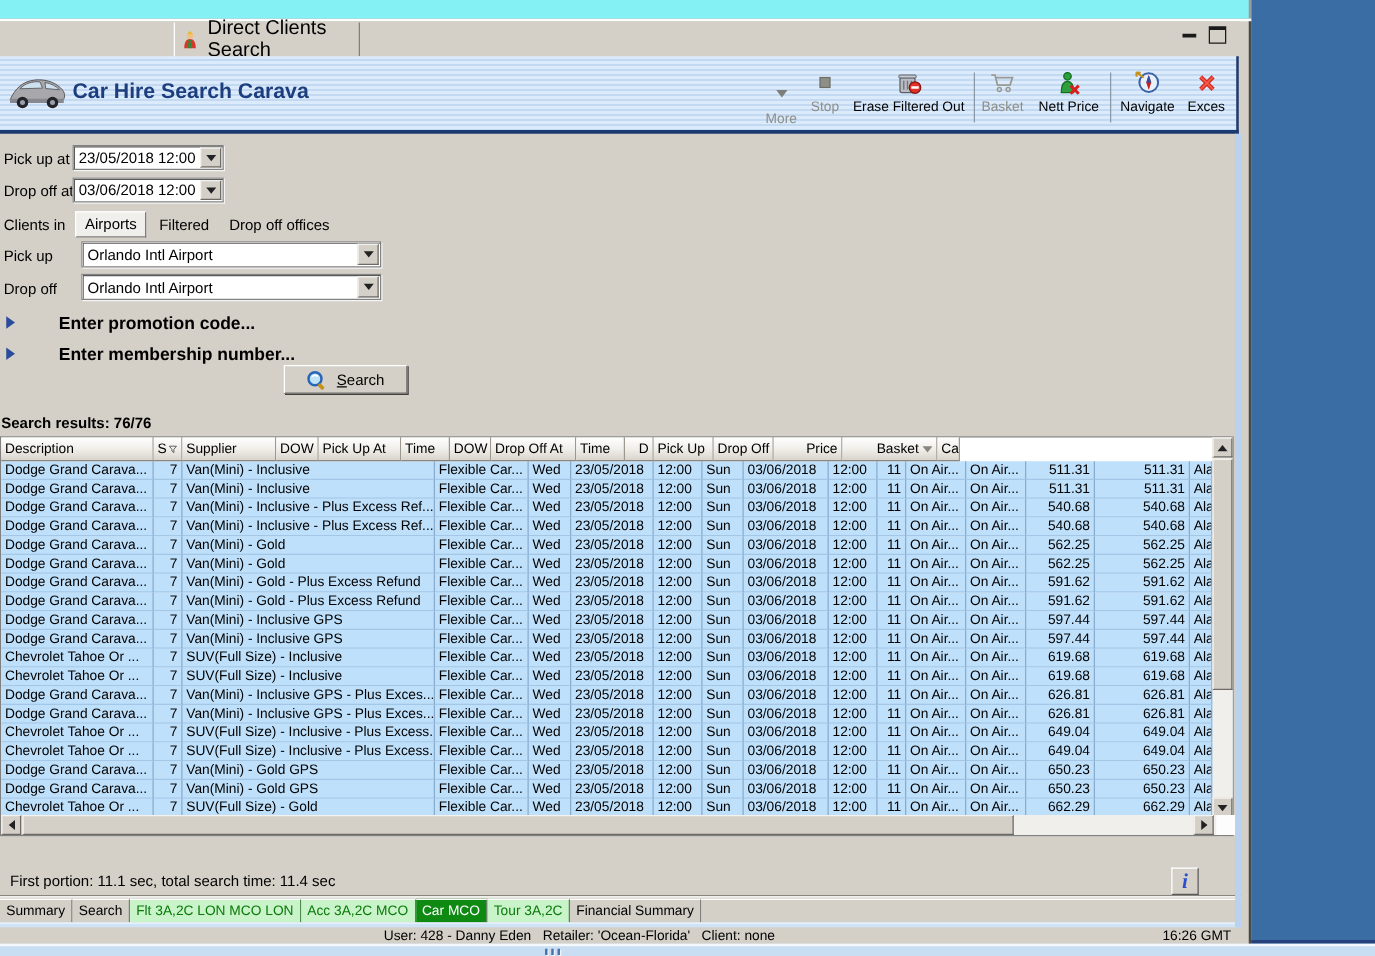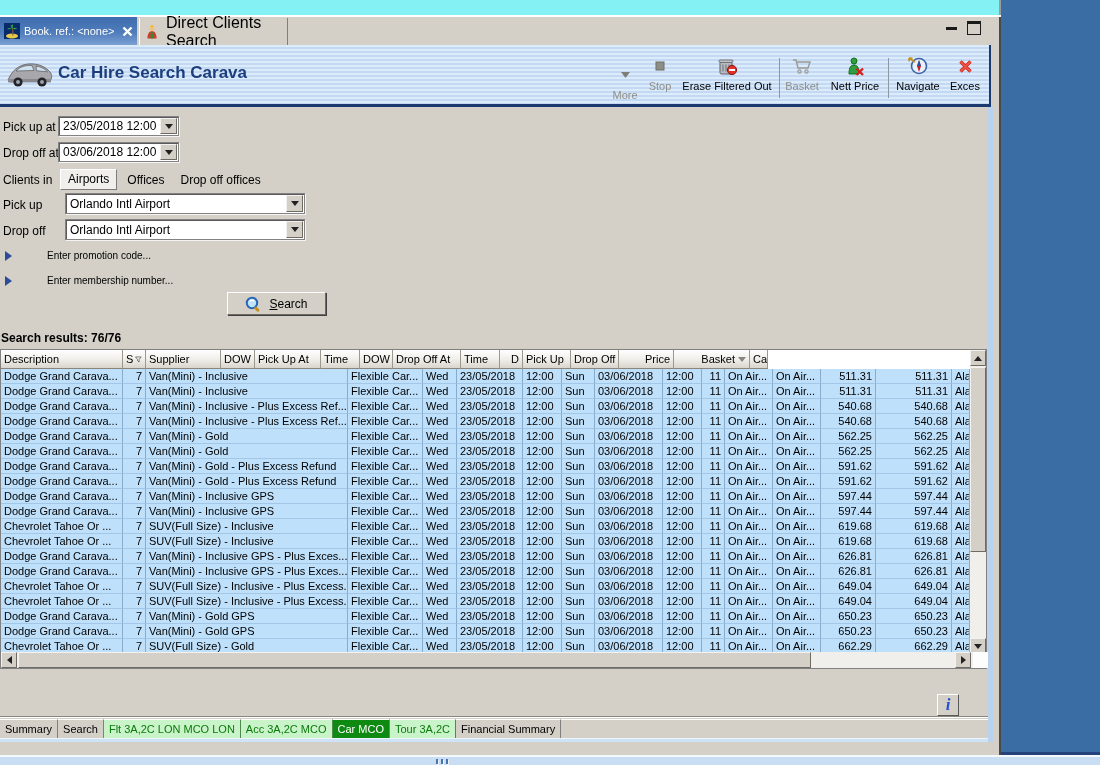--- a/index.html
+++ b/index.html
@@ -41,21 +41,21 @@
   .flabel { font-size:12px; color:#000; }
   .combo { background:#fff; border:1px solid #828282; box-shadow:inset 1px 1px 0 #5a5a5a, 1px 1px 0 #f4f4f4; display:flex; align-items:center; }
   .combo .val { font-size:12px; padding-left:4px; flex:1; white-space:nowrap; overflow:hidden; }
   .combo .drop { width:17px; align-self:stretch; margin:1px; background:#d4d0c8; border:1px solid; border-color:#f4f2ee #6e6a64 #6e6a64 #f4f2ee; display:flex; align-items:center; justify-content:center; }
   .tri-down { width:0; height:0; border-left:4px solid transparent; border-right:4px solid transparent; border-top:5px solid #222; }
   .seg { font-size:12px; }
   #seg-airports { background:#f1efeb; border:1px solid; border-color:#ffffff #7c7c7c #7c7c7c #ffffff; padding:2px 7px 3px; }
   .seg-flat { padding:3px 6px; }
   .expander { display:flex; align-items:center; }
   .expander .tri { width:0; height:0; border-top:5px solid transparent; border-bottom:5px solid transparent; border-left:7px solid #2a4c9b; margin-right:7px; }
-  .expander .tx { font-size:10px; font-weight:normal;padding-left:28px; }
+  .expander .tx { font-size:14px; font-weight:bold;padding-left:28px; }
   #search-btn { left:227px; top:275px; width:99px; height:23px; background:#d4d0c8; border:1px solid; border-color:#ffffff #6e6a64 #6e6a64 #ffffff; box-shadow:1px 1px 0 #404040; display:flex; align-items:center; justify-content:center; font-size:12px; gap:7px; }
   #search-btn .u { text-decoration:underline; }
   #results-label { left:1px; top:314px; font-size:12px; font-weight:bold; }
 
   
   #grid { left:0; top:332px; width:987px; height:320px; background:#fff; border:1px solid #808080; }
   #ghead { display:flex; height:19px; }
   .hcell { background:linear-gradient(180deg,#ffffff 0%,#efede8 55%,#d9d5cd 100%); border-right:1px solid #9c988e; border-bottom:1px solid #8a867e; font-size:11px; display:flex; align-items:center; padding:0 3px; white-space:nowrap; overflow:hidden; flex:none; }
   .hcell.r { justify-content:flex-end; }
   .grow { display:flex; height:15px; background:#bfe0fb; }
@@ -100,35 +100,20 @@
   #grip { left:436px; top:759px; display:flex; gap:3px; }
   #grip i { width:2px; height:5px; background:#4a74ad; box-shadow:1px 1px 0 #eef5fc; }
 </style>
 </head>
 <body>
 
 <div id="cyan-strip" class="abs"></div>
 
 <div id="window" class="abs">
   <div id="tabbar" class="abs">
-    <div id="tab-active" class="abs">
-      <svg class="tabicon" viewBox="0 0 16 16">
-          <rect width="16" height="16" fill="#072a6b"></rect>
-          <ellipse cx="8" cy="13" rx="6" ry="2.4" fill="#e8c84a"></ellipse>
-          <path d="M8.2 12.5 C8.6 9.5 8.4 7.5 7.6 5.5 L8.8 5.3 C9.6 7.5 9.6 10 9.4 12.5 Z" fill="#8a5a28"></path>
-          <path d="M8 5.5 C6 4.5 4.2 4.8 3 6 C4.8 6.4 6.6 6.2 8 5.5 Z" fill="#2e9e3e"></path>
-          <path d="M8 5.5 C10 4.3 12 4.6 13.2 5.8 C11.4 6.4 9.4 6.2 8 5.5 Z" fill="#2e9e3e"></path>
-          <path d="M8 5.6 C7 3.8 7.4 2.2 8.6 1.2 C9.2 2.8 9 4.4 8 5.6 Z" fill="#37b44a"></path>
-          <path d="M8 5.6 C8.8 3.6 8.2 2 6.8 1.4 C6.4 3 7 4.6 8 5.6 Z" fill="#2a8f3a"></path>
-        </svg>
-      <span class="lbl">Book. ref.: &lt;none&gt;</span>
-      <svg class="x" width="11" height="11" viewBox="0 0 11 11">
-          <path d="M1.5 1.5 L9.5 9.5 M9.5 1.5 L1.5 9.5" stroke="#ffffff" stroke-width="2.4"></path>
-        </svg>
-    </div>
     <div id="tab-inactive" class="abs">
       <svg class="tabicon" viewBox="0 0 16 16">
           <circle cx="8" cy="4.4" r="2.6" fill="#f0c080"></circle>
           <path d="M8 0.8 L10 3 L6 3 Z" fill="#e8b820"></path>
           <path d="M3.4 14.5 C3.4 9.8 5 7.2 8 7.2 C11 7.2 12.6 9.8 12.6 14.5 Z" fill="#d43a2a"></path>
           <path d="M6.2 8 L8 10 L9.8 8" fill="#2e8e3e"></path>
           <rect x="6.6" y="10" width="2.8" height="4.5" fill="#2e8e3e"></rect>
         </svg>
       <span class="lbl">Direct Clients Search</span>
     </div>
@@ -235,21 +220,21 @@
   <div class="abs combo" style="left:58px; top:125px; width:121px; height:20px;">
     <span class="val">03/06/2018 12:00</span>
     <span class="drop">
         <span class="tri-down"></span>
       </span>
   </div>
 
   <div class="abs flabel" style="left:3px; top:156px;">Clients in</div>
   <div class="abs" style="left:60px; top:152px; display:flex; align-items:center; gap:4px;">
     <span class="seg" id="seg-airports">Airports</span>
-    <span class="seg seg-flat" id="seg-offices">Offices</span>
+    <span class="seg seg-flat" id="seg-offices">Filtered</span>
     <span class="seg seg-flat" id="seg-dropoffices">Drop off offices</span>
   </div>
 
   <div class="abs flabel" style="left:3px; top:181px;">Pick up</div>
   <div class="abs combo" style="left:65px; top:176px; width:240px; height:21px;">
     <span class="val">Orlando Intl Airport</span>
     <span class="drop">
         <span class="tri-down"></span>
       </span>
   </div>
@@ -691,36 +676,41 @@
           <span class="tri-lf2"></span>
         </div>
       <div class="thumb"></div>
       <div class="rt sbtn">
           <span class="tri-rt2"></span>
         </div>
       <div class="corner"></div>
     </div>
   </div>
 
+  <div id="timing-label" class="abs">First portion: 11.1 sec, total search time: 11.4 sec</div>
   <div id="info-btn" class="abs">
       <span>i</span>
     </div>
   <div id="groove" class="abs"></div>
 
   <div id="btabs" class="abs">
       <div class="btab white">Summary</div>
       <div class="btab white">Search</div>
       <div class="btab green">Flt 3A,2C LON MCO LON</div>
       <div class="btab green">Acc 3A,2C MCO</div>
       <div class="btab selgreen">Car MCO</div>
       <div class="btab green">Tour 3A,2C</div>
       <div class="btab white">Financial Summary</div>
     </div>
 
   <div id="prestatus" class="abs"></div>
+  <div id="statusbar" class="abs">
+    <span class="lft"><span>User: 428 - Danny Eden</span>&nbsp;&nbsp;&nbsp;<span>Retailer: 'Ocean-Florida'</span>&nbsp;&nbsp;&nbsp;<span>Client: none</span></span>
+    <span class="tm">16:26 GMT</span>
+  </div>
 
   <div id="win-edge-blue" class="abs"></div>
   <div id="win-edge-dark" class="abs"></div>
 </div>
 
 <div id="taskbar-line" class="abs"></div>
 <div id="taskbar" class="abs"></div>
 <div id="grip" class="abs">
     <i></i>
     <i></i>

